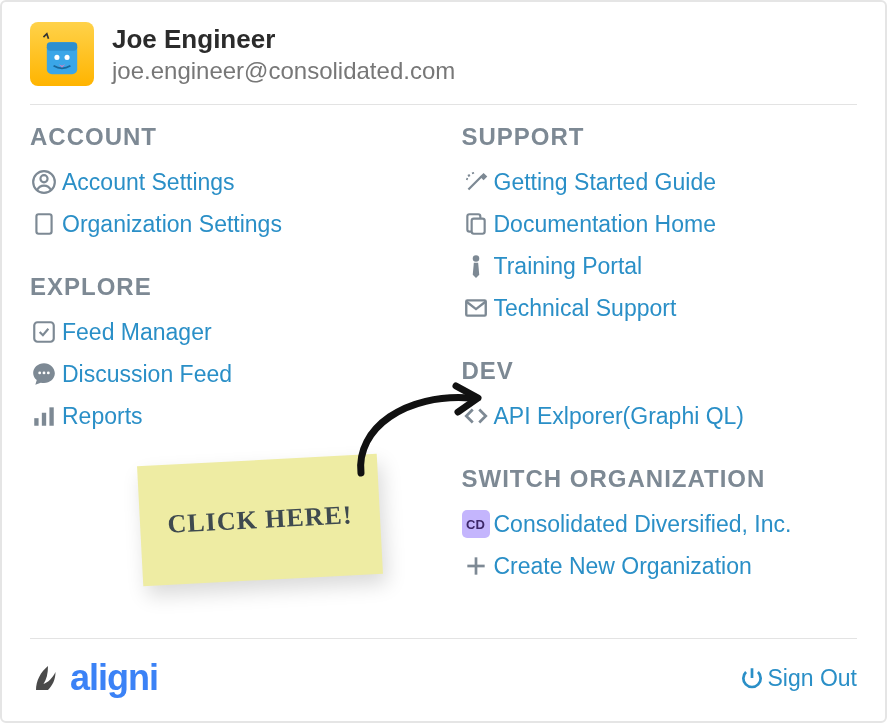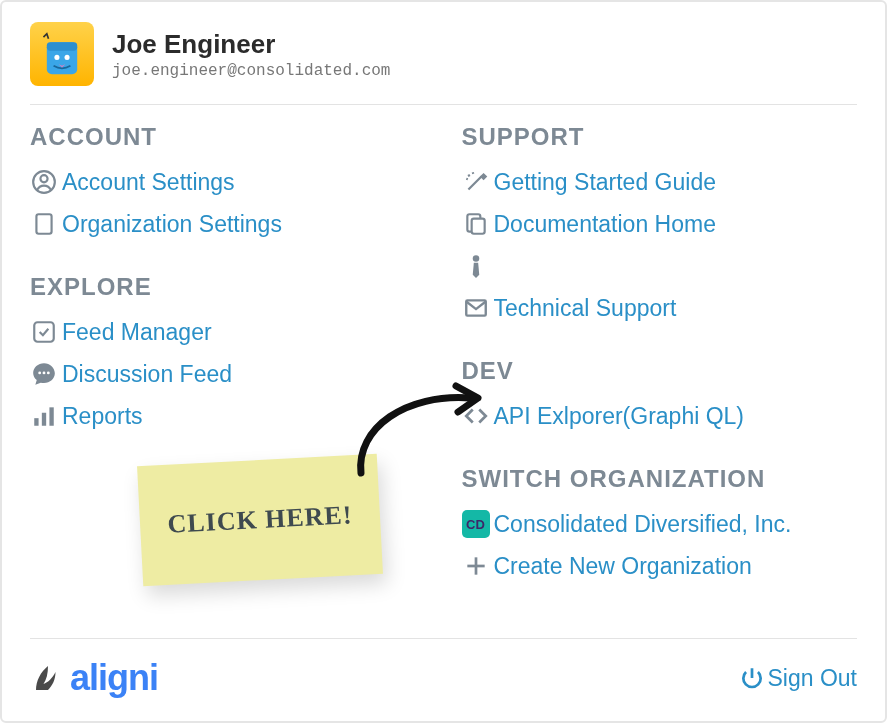--- a/index.html
+++ b/index.html
@@ -37,24 +37,23 @@
       justify-content: center;
       overflow: hidden;
     }
     .avatar svg { width: 54px; height: 54px; }
     .user-info .name {
       font-size: 26px;
       font-weight: 700;
       color: #2b2b2b;
     }
     .user-info .email {
-      font-size: 16px;
+      font-size: 24px;
       color: #777;
       margin-top: 2px;
-      font-family: Liberation Mono, monospace;
     }
     .columns {
       flex: 1;
       display: flex;
       gap: 36px;
       padding-top: 18px;
       overflow: hidden;
     }
     .col { flex: 1; }
     .section { margin-bottom: 28px; }
@@ -84,21 +83,21 @@
       align-items: center;
       justify-content: center;
       color: #7d8994;
       flex-shrink: 0;
     }
     .icon svg { width: 26px; height: 26px; }
     .org-badge {
       width: 28px;
       height: 28px;
       border-radius: 5px;
-      background: #14b8a6;
+      background: #c4b5fd;
       color: #3d2769;
       font-size: 13px;
       font-weight: 700;
       display: flex;
       align-items: center;
       justify-content: center;
     }
     .footer {
       border-top: 1px solid #e3e3e3;
       display: flex;
@@ -274,20 +273,21 @@
           <span class="label">Documentation Home</span>
         </div>
 
         <div class="menu-item">
           <span class="icon">
             <svg viewBox="0 0 24 24" fill="currentColor">
                 <circle cx="12" cy="5" r="3"></circle>
                 <path d="M10 9 L9 20 L12 23 L15 20 L14 9 Z"></path>
               </svg>
           </span>
+          <span class="label">Training Portal</span>
         </div>
 
         <div class="menu-item">
           <span class="icon">
             <svg viewBox="0 0 24 24" fill="none" stroke="currentColor" stroke-width="2.2">
                 <rect x="3" y="5" width="18" height="14" rx="1"></rect>
                 <path d="M3 6l9 7 9-7"></path>
               </svg>
           </span>
           <span class="label">Technical Support</span>

